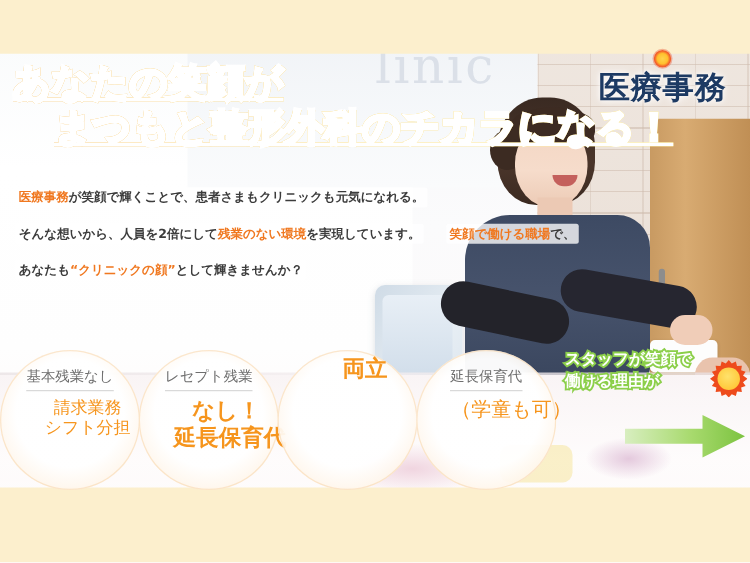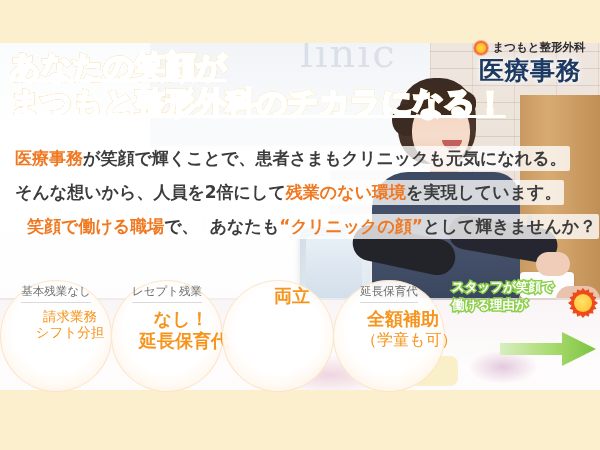--- a/index.html
+++ b/index.html
@@ -225,31 +225,31 @@
     white-space: nowrap;
     -webkit-text-stroke: 3px #ffffff;
     paint-order: stroke fill;
     background-image: linear-gradient(to right, #f2a013 0%, #fcc21b 45%, #ffdf2e 100%);
     -webkit-background-clip: text;
     background-clip: text;
     color: transparent;
     text-decoration: underline;
     -webkit-text-fill-color: transparent;
   }
-  .headline .hl2 { margin-top: 5px; }
+  .headline .hl2 { margin-top: 5px; margin-left: 33px; }
 
   
   .copy {
     position: absolute;
     left: 12px; top: 146px;
     z-index: 8;
   }
   .copy p {
     margin: 0 0 9px 0;
-    font-size: 17px;
+    font-size: 10px;
     font-weight: 700;
     color: #3c3c3c;
     white-space: nowrap;
     background: rgba(255,255,255,.78);
     display: inline-block;
     padding: 1px 3px;
     border-radius: 2px;
   }
   .copy p.indent { margin-left: 12px; }
   .copy em {
@@ -310,21 +310,21 @@
     position: relative;
     width: 112px; height: 112px;
     border-radius: 50%;
     background:
       radial-gradient(circle at 50% 45%, rgba(255,255,255,.97) 52%, rgba(255,246,235,.92) 74%, rgba(255,237,214,.55) 92%, rgba(255,236,210,0) 100%);
     box-shadow: inset 0 0 0 1px rgba(248,214,170,.55);
     text-align: center;
     margin-right: -1px;
   }
   .feature-head {
-    margin: 4px auto 0;
+    margin: 14px auto 0;
     font-size: 11.5px;
     color: #6e6e6e;
     font-weight: 400;
     white-space: nowrap;
     padding-bottom: 3px;
     display: inline-block;
     border-bottom: 1px solid #d9d9d9;
   }
   .feature-body {
     margin-top: 5px;
@@ -438,21 +438,20 @@
   <div class="copy">
     <p><em>医療事務</em><span>が笑顔で輝くことで、患者さまもクリニックも元気になれる。</span></p>
     <p><span>そんな想いから、人員を2倍にして</span><em>残業のない環境</em><span>を実現しています。</span></p>
     <p class="indent"><em>笑顔で働ける職場</em><span>で、</span></p>
     <p><span>あなたも</span><em>“クリニックの顔”</em><span>として輝きませんか？</span></p>
   </div>
 
   <div class="recruit">
     <div class="recruit-clinic">
       <span class="sun-logo"></span>
-      <span class="recruit-clinic-name">まつもと整形外科</span>
     </div>
     <div class="recruit-line">医療事務</div>
   </div>
 
   <div class="features">
     <div class="feature">
       <div class="feature-head">基本残業なし</div>
       <div class="feature-body">
         <span class="sm">請求業務</span>
         <span class="sm">シフト分担</span>
@@ -466,21 +465,20 @@
       </div>
     </div>
     <div class="feature">
       <div class="feature-body">
         <span class="big">両立</span>
       </div>
     </div>
     <div class="feature">
       <div class="feature-head">延長保育代</div>
       <div class="feature-body">
-        <span class="big">全額補助</span>
         <span class="tiny">（学童も可）</span>
       </div>
     </div>
   </div>
 
   <div class="callout">
     <div class="callout-text">スタッフが笑顔で</div>
     <div class="callout-text">働ける理由が</div>
     <div class="mascot">
       <div class="mascot-burst"></div>

